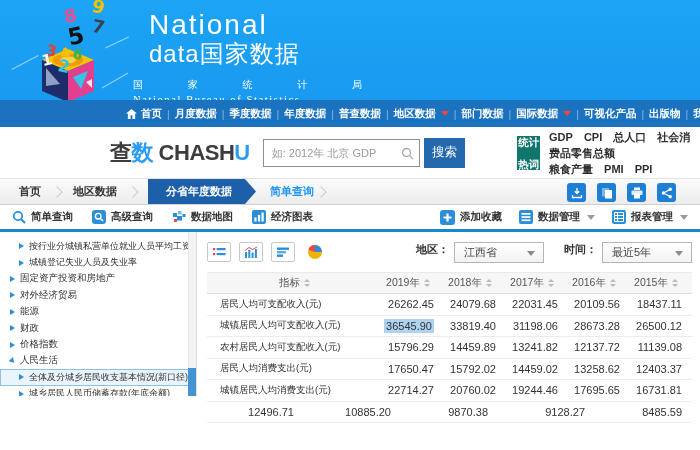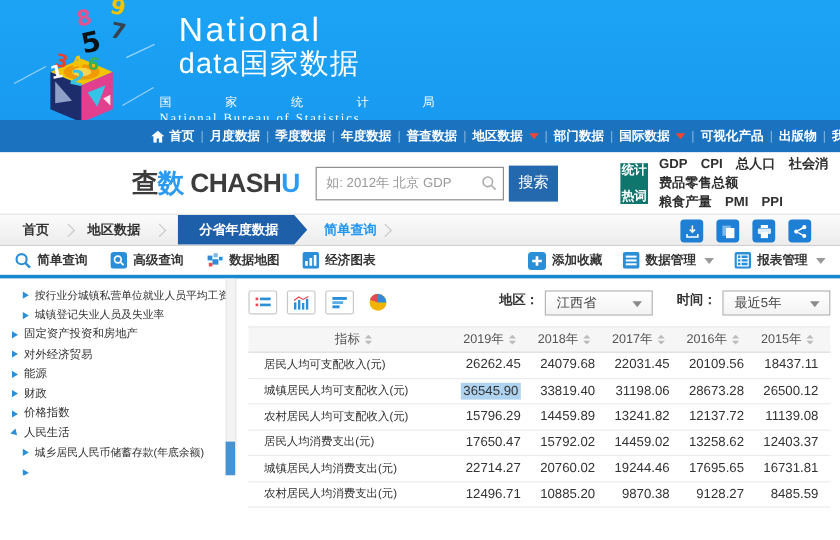--- a/index.html
+++ b/index.html
@@ -387,20 +387,24 @@
             <span class="tri"></span>
             <span>财政</span>
           </div>
           <div class="tree-item l1">
             <span class="tri"></span>
             <span>价格指数</span>
           </div>
           <div class="tree-item l1">
             <span class="tri exp"></span>
             <span>人民生活</span>
+          </div>
+          <div class="tree-item l2 selected">
+            <span class="tri"></span>
+            <span>全体及分城乡居民收支基本情况(新口径)</span>
           </div>
           <div class="tree-item l2">
             <span class="tri"></span>
             <span>城乡居民人民币储蓄存款(年底余额)</span>
           </div>
           <div class="tree-item l2">
             <span class="tri"></span>
           </div>
           <div class="tree-item l2">
             <span class="tri"></span>
@@ -553,21 +557,20 @@
             </div>
             <div class="t-row">
               <span class="lbl">城镇居民人均消费支出(元)</span>
               <span class="val"><span>22714.27</span></span>
               <span class="val"><span>20760.02</span></span>
               <span class="val"><span>19244.46</span></span>
               <span class="val"><span>17695.65</span></span>
               <span class="val"><span>16731.81</span></span>
             </div>
             <div class="t-row">
-              <span class="lbl">农村居民人均消费支出(元)</span>
               <span class="val"><span>12496.71</span></span>
               <span class="val"><span>10885.20</span></span>
               <span class="val"><span>9870.38</span></span>
               <span class="val"><span>9128.27</span></span>
               <span class="val"><span>8485.59</span></span>
             </div>
           </div>
       </div>
     </section>
   </div>

